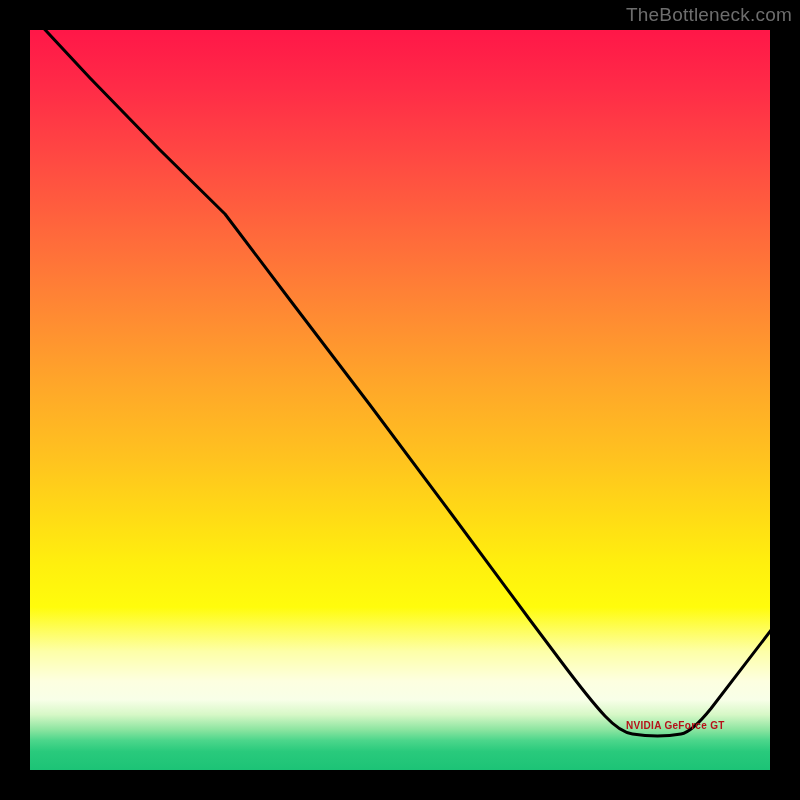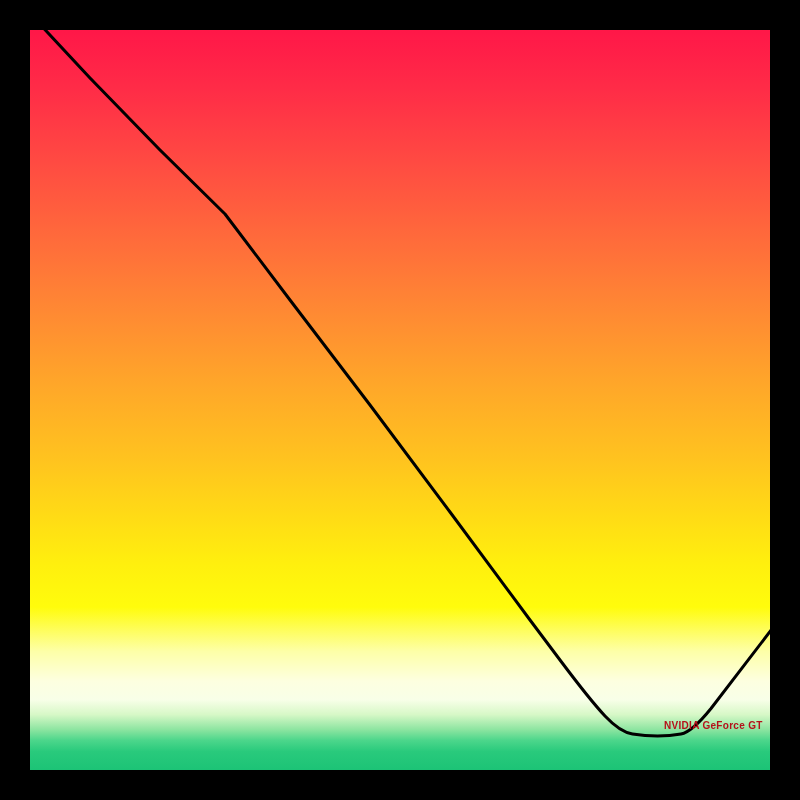--- a/index.html
+++ b/index.html
@@ -80,24 +80,25 @@
     letter-spacing: 0.3px;
     white-space: nowrap;
     user-select: none;
   }
 </style>
 </head>
 <body>
 
 <div class="canvas">
 
+  <div class="attrib">TheBottleneck.com</div>
 
   <div class="plot-area">
     <div class="gradient-fill"></div>
 
     <svg class="line-layer" viewBox="0 0 740 740" preserveAspectRatio="none">
       <path id="series-path" fill="none" stroke="#000000" stroke-width="3" stroke-linejoin="round" stroke-linecap="round" d="M -8 -25 L 60 48 L 130 120 L 195 184 L 260 270 L 340 375 L 420 482 L 500 590 Q 500 590 530 630 Q 560 670 575 686 Q 590 702 602.5 704 Q 615 706 627.5 706 Q 640 706 651 704 Q 662 702 681 678.5 L 745 595 L 745 595"></path>
     </svg>
 
-    <div class="dip-label" id="dip-label" style="left: 596px; top: 690px; color: rgb(182, 17, 26); margin-left: 38px;">NVIDIA GeForce GT</div>
+    <div class="dip-label" id="dip-label" style="left: 596px; top: 690px; color: rgb(182, 17, 26);">NVIDIA GeForce GT</div>
   </div>
 
 </div>
 
 </body></html>

